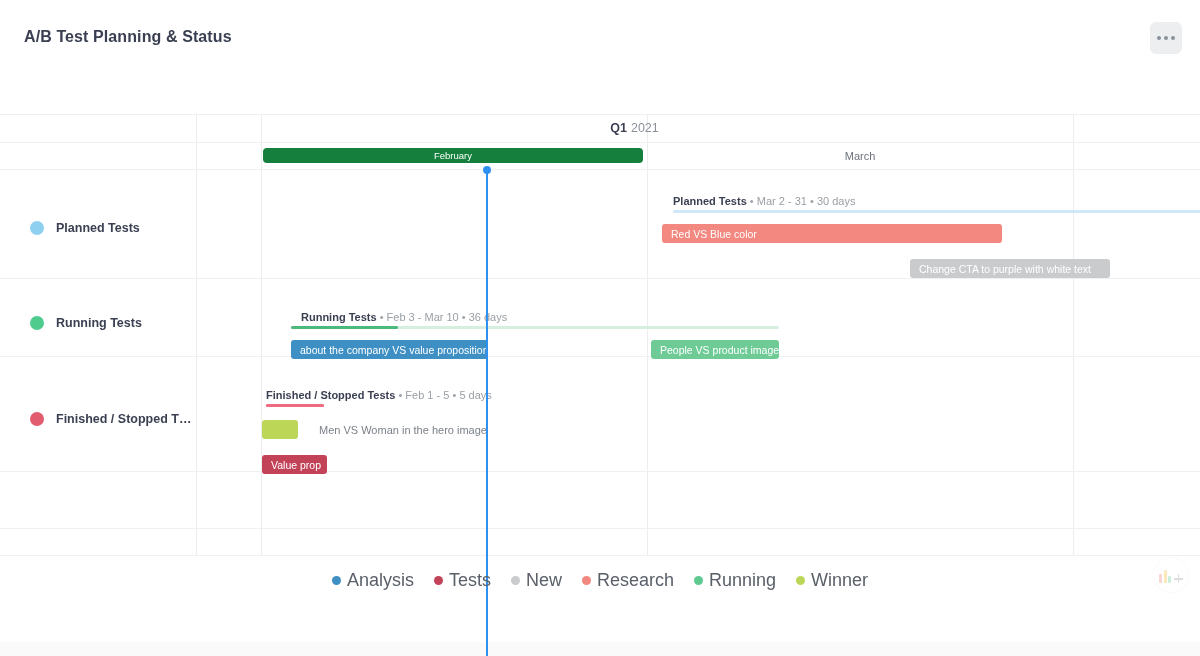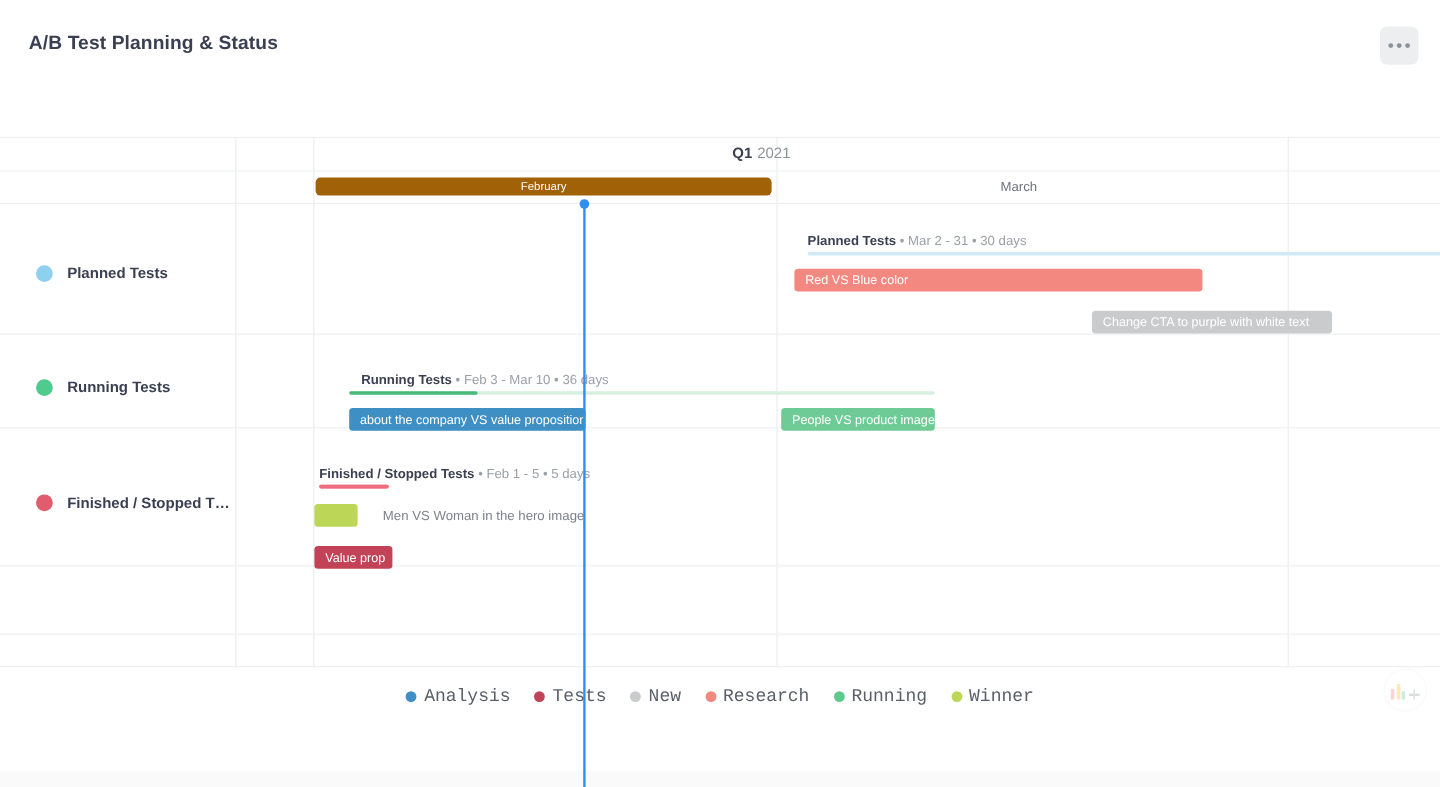--- a/index.html
+++ b/index.html
@@ -37,21 +37,21 @@
   }
   .hdr-quarter b { color:#3a3f51; font-weight:700; margin-right:4px; }
 
   .hdr-months { position:absolute; left:196px; top:29px; width:1004px; height:26px; }
   .month {
     position:absolute; top:0; height:26px;
     display:flex; align-items:center; justify-content:center;
     font-size:11px; color:#6d737c;
   }
   .month.active {
-    color:#fff; background:#a16207; border-radius:4px;
+    color:#fff; background:#15803d; border-radius:4px;
     height:15px; top:5px; font-size:9.5px;
   }
 
   
   .today-line { position:absolute; top:56px; width:2px; height:498px; background:#2f90f0; }
   .today-dot {
     position:absolute; top:52px; width:8px; height:8px; border-radius:50%;
     background:#2f90f0;
   }
 
@@ -82,21 +82,21 @@
     position:absolute; left:calc(100% + 12px); font-size:11px; color:#7c828a;
   }
 
   
   .legend {
     position:absolute; left:0; top:566px; width:1200px; height:28px;
     display:flex; align-items:center; justify-content:center; gap:20px;
   }
   .legend .it { display:flex; align-items:center; gap:6px; }
   .legend .ldot { width:9px; height:9px; border-radius:50%; }
-  .legend .ltxt { font-size:15px; color:#5a6069;font-family:Liberation Mono, monospace; }
+  .legend .ltxt { font-size:18px; color:#5a6069; }
 
   
   .grid-shade { position:absolute; left:0; top:528px; width:1200px; height:28px; background:#fafafa; }
 
   
   .badge {
     position:absolute; right:12px; bottom:64px; width:34px; height:34px; border-radius:50%;
     background:#fff; box-shadow:0 0 0 1px #f2f2f2, 0 1px 4px rgba(0,0,0,.05);
     display:flex; align-items:flex-end; justify-content:center; opacity:.35;
     padding-bottom:9px; gap:1.5px;
@@ -144,21 +144,21 @@
     <div class="hline" style="top:414px;"></div>
     <div class="hline" style="top:441px;"></div>
 
     <div class="hdr-quarter">
       <b>Q1</b>
       <span>2021</span>
     </div>
 
     <div class="hdr-months">
       <div class="month active" style="left:67px; width:380px;">February</div>
-      <div class="month" style="left:440px; width:426px;">March</div>
+      <div class="month" style="left:451px; width:426px;">March</div>
     </div>
 
     <div class="rowlabel" style="top:64px; height:100px;">
       <span class="dot" style="background:#8ed0f0;"></span>
       <span class="txt">Planned Tests</span>
     </div>
     <div class="lane" style="top:56px; height:108px;">
       <div class="grp-header" style="left:477px; top:21px;">
         <span class="t"><b>Planned Tests</b>
           <span>•</span>

